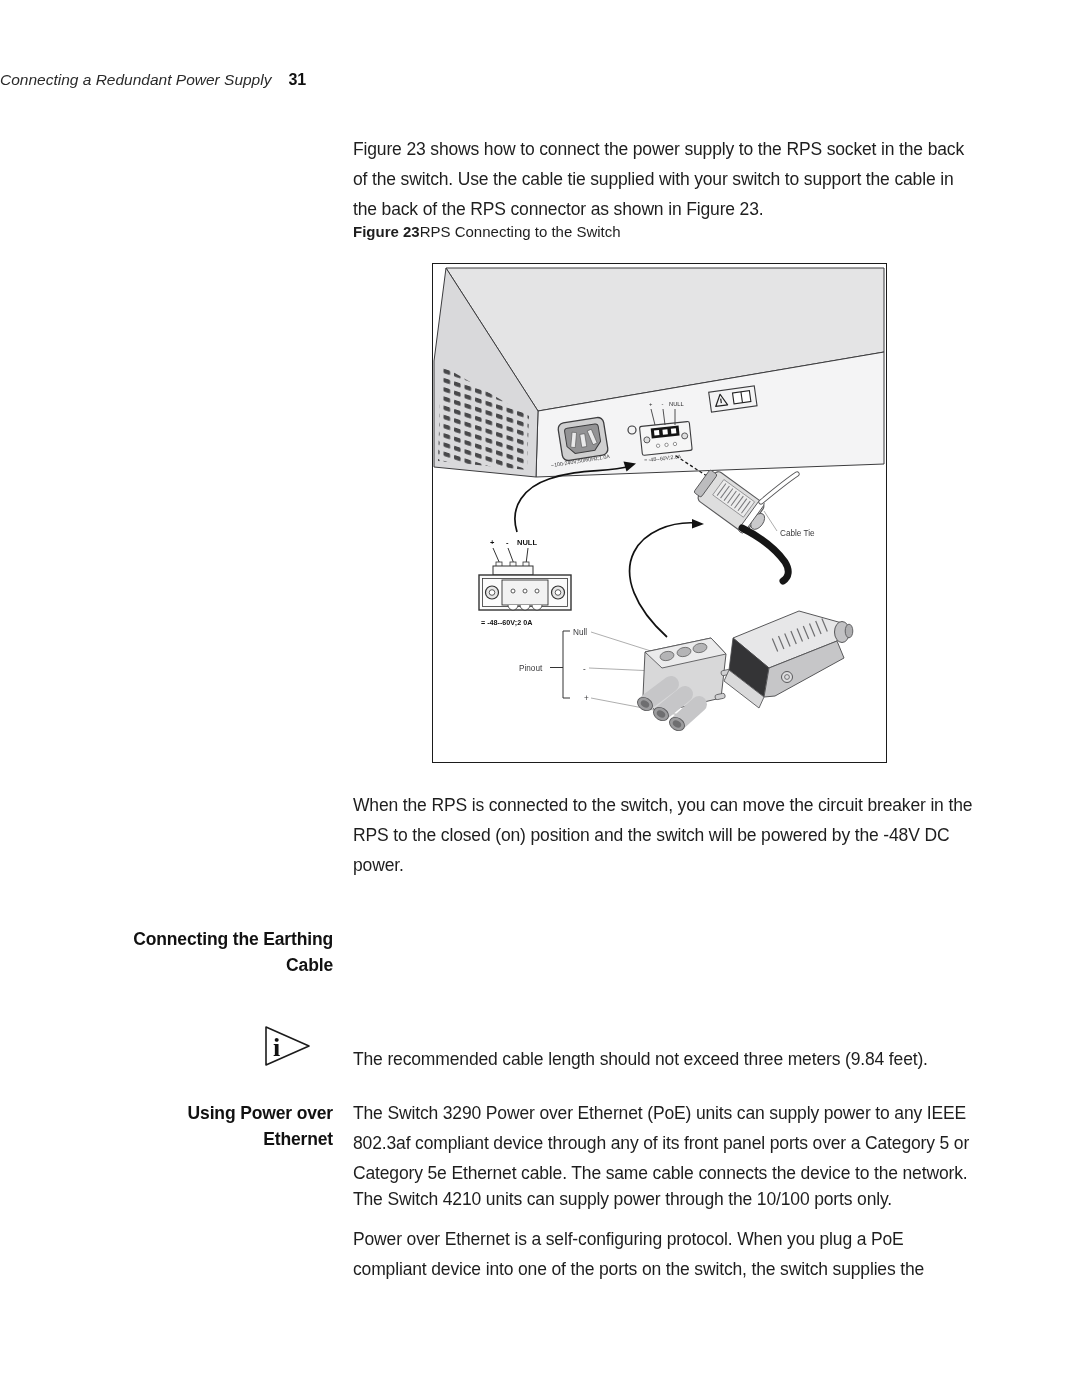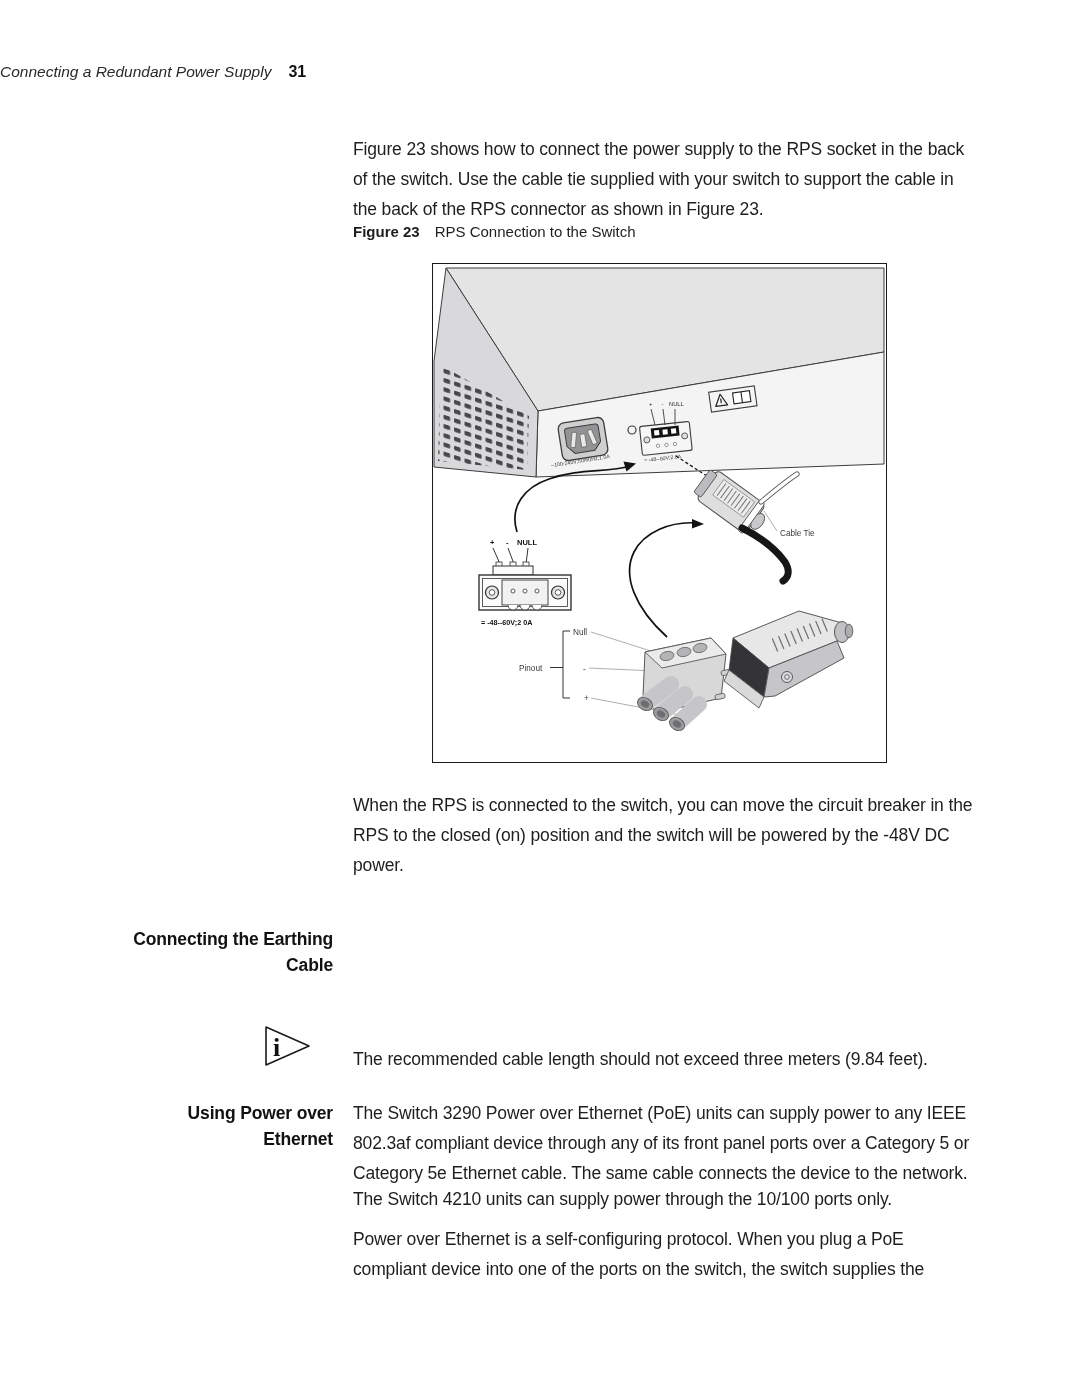--- a/index.html
+++ b/index.html
@@ -7,28 +7,28 @@
     width:1080px;height:1397px;position:relative;background:#ffffff;
     font-family:"Liberation Sans",sans-serif;color:#1e1e1e;overflow:hidden;
   }
   .page{position:absolute;inset:0;}
   .header{
     position:absolute;top:62px;left:0;right:98px;
     display:flex;align-items:baseline;gap:17px;
     font-size:15.5px;line-height:20px;
   }
   .h-title{font-style:italic;color:#2a2a2a;}
-  .h-num{font-weight:bold;font-size:16px;color:#111;}
+  .h-num{font-weight:bold;font-size:16px;color:#111;margin-top:8px;}
   .body-text{
     position:absolute;left:353px;width:700px;margin:0;
     font-size:17.5px;line-height:30px;white-space:pre-line;letter-spacing:-0.15px;
   }
   .italic{font-style:italic;}
   .caption{position:absolute;left:353px;top:221px;font-size:15px;line-height:21px;}
-  .cap-label{font-weight:bold;margin-right:15px;}
+  .cap-label{font-weight:bold;}
   .side-head{
     position:absolute;left:0;width:333px;margin:0;text-align:right;
     font-weight:bold;font-size:17.5px;line-height:26px;white-space:pre-line;
     letter-spacing:-0.15px;color:#111;
   }
   .figure-box{
     position:absolute;left:432px;top:263px;width:455px;height:500px;
     border:1px solid #1b1b1b;box-sizing:border-box;background:#fff;
   }
   .note-icon{position:absolute;left:264px;top:1025px;width:47px;height:44px;}
@@ -42,21 +42,21 @@
   <div class="header">
     <span class="h-title">Connecting a Redundant Power Supply</span>
     <span class="h-num">31</span>
   </div>
 
   <p class="body-text" style="top:134px">Figure 23 shows how to connect the power supply to the RPS socket in the back
 of the switch. Use the cable tie supplied with your switch to support the cable in
 the back of the RPS connector as shown in Figure 23.</p>
 
   <div class="caption">
-    <span class="cap-label">Figure 23</span><span>RPS Connection to the Switch</span>
+    <span class="cap-label">Figure 23</span><span>RPS Connecting to the Switch</span>
   </div>
 
   <div class="figure-box">
     <svg width="453" height="498" viewBox="0 0 453 498">
       <defs>
         <pattern id="vt" width="10.5" height="9.2" patternUnits="userSpaceOnUse" patternTransform="skewY(18)">
           <rect width="6.6" height="4.4" rx="1.2" fill="#48484a"></rect>
         </pattern>
       </defs>
 

